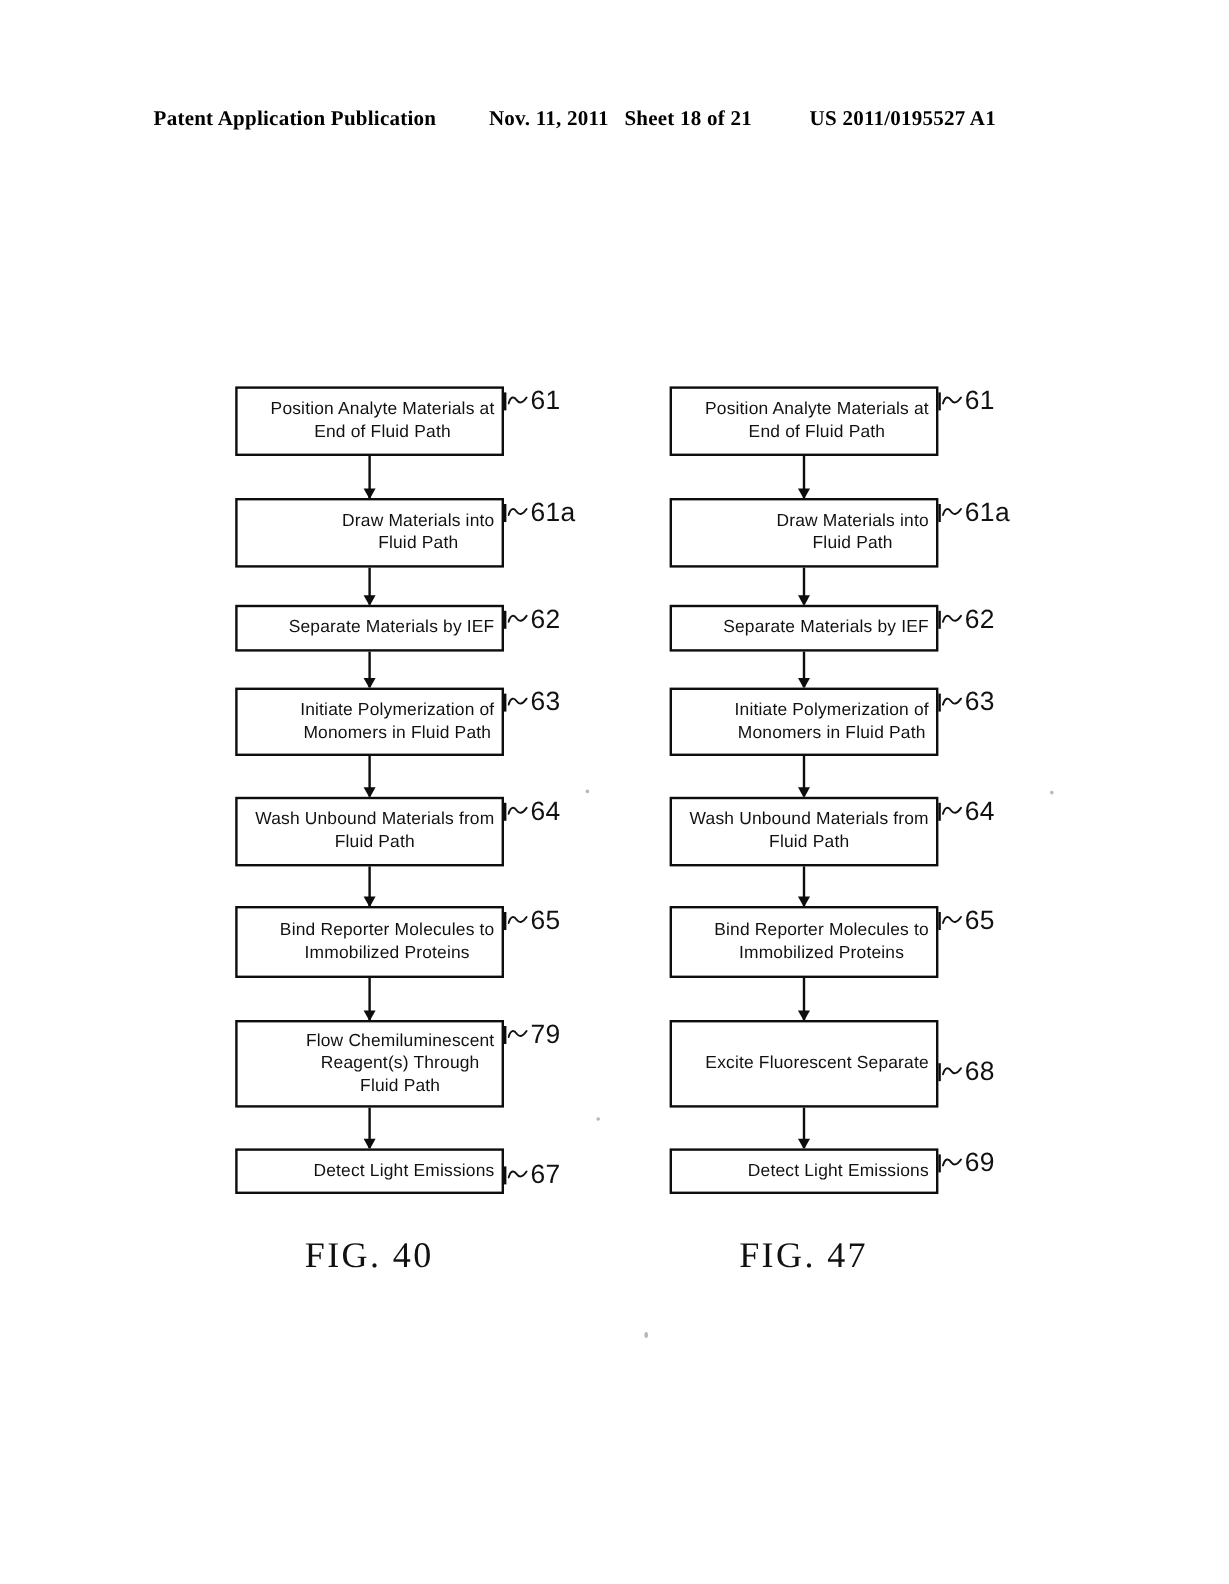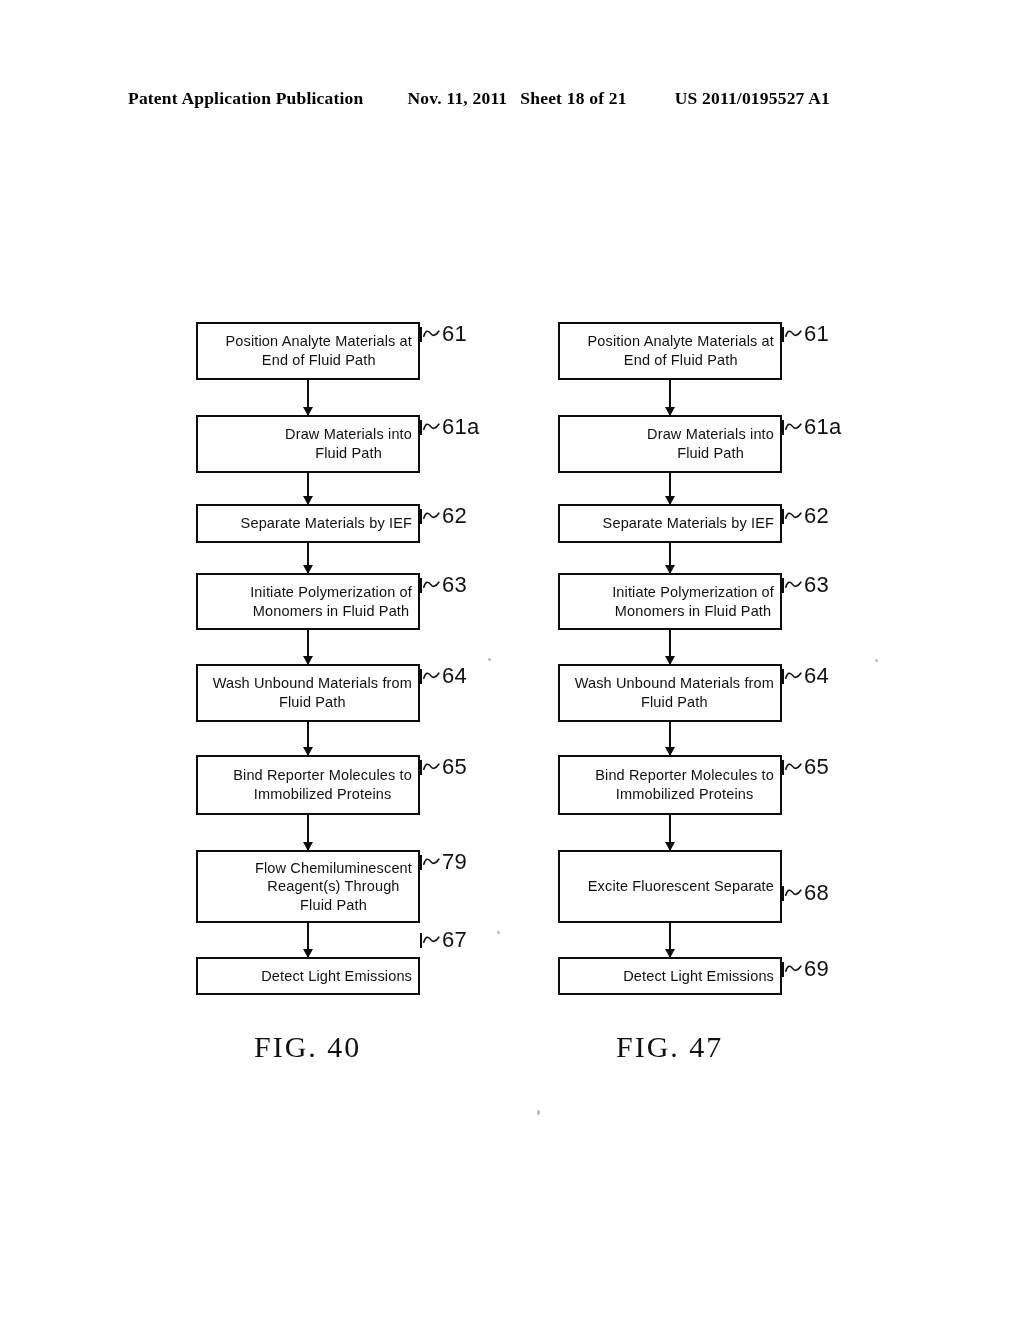--- a/index.html
+++ b/index.html
@@ -244,21 +244,21 @@
           <span class="tick"></span>
           <svg class="squiggle" viewBox="0 0 17 12" aria-hidden="true">
             <path d="M0.8 8.2 C2.6 2.2, 5.2 2.0, 7.6 5.4 C9.6 8.2, 12.2 8.4, 15.8 3.2" fill="none" stroke="#111111" stroke-width="1.6" stroke-linecap="round"></path>
           </svg>
           <span class="ref-num">79</span>
         </div>
         <div class="connector" style="top: 613px; height: 34px;"></div>
         <div class="flow-box" style="top: 647px; height: 38px;">
           <span class="box-label">Detect Light Emissions</span>
         </div>
-        <div class="ref-lead" style="top: 621px;">
+        <div class="ref-lead" style="top: 660px;">
           <span class="tick"></span>
           <svg class="squiggle" viewBox="0 0 17 12" aria-hidden="true">
             <path d="M0.8 8.2 C2.6 2.2, 5.2 2.0, 7.6 5.4 C9.6 8.2, 12.2 8.4, 15.8 3.2" fill="none" stroke="#111111" stroke-width="1.6" stroke-linecap="round"></path>
           </svg>
           <span class="ref-num">67</span>
         </div>
       </div>
   </div>
 
   <div class="figure" id="figure-26">

